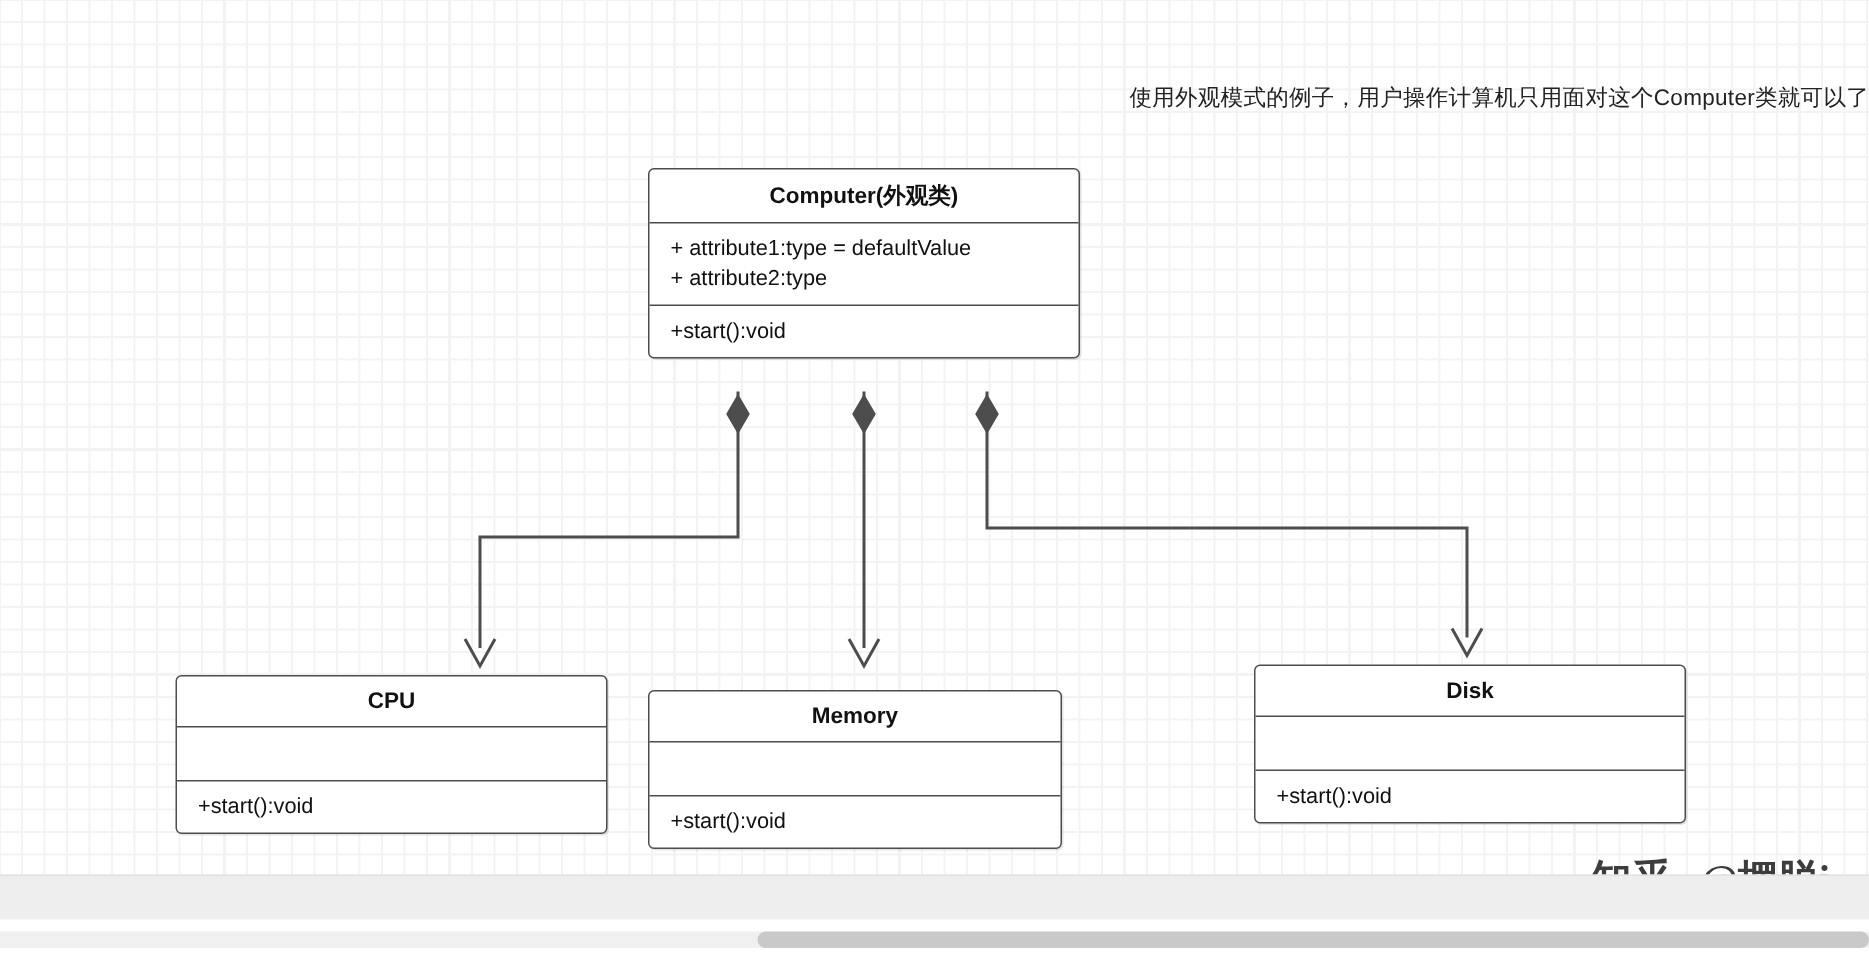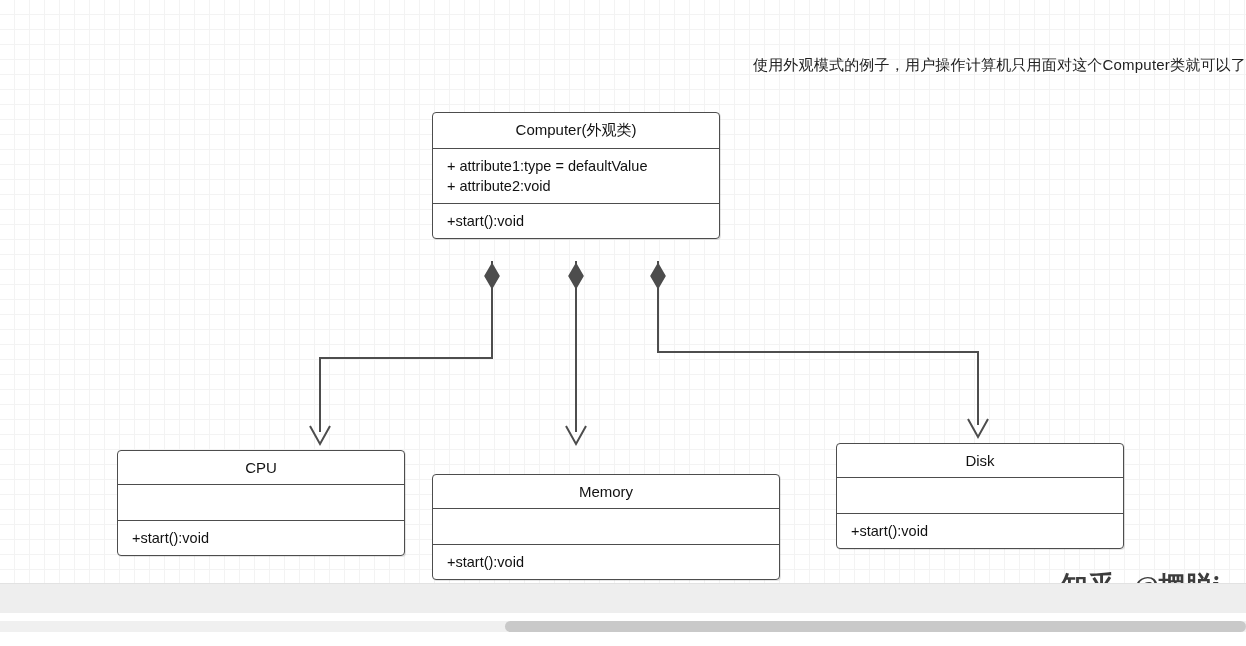--- a/index.html
+++ b/index.html
@@ -49,21 +49,21 @@
     position: absolute;
     box-sizing: border-box;
     background: #ffffff;
     border: 1.6px solid #4d4d4d;
     border-radius: 4px;
     box-shadow: 1px 1px 0 rgba(0,0,0,0.10);
   }
   .uml-title {
     box-sizing: border-box;
     text-align: center;
-    font-weight: normal;
+    font-weight: bold;
     font-size: 15px;
     color: #111111;
     padding: 8px 4px 8px 4px;
     border-bottom: 1.6px solid #4d4d4d;
     white-space: nowrap;
   }
   .uml-section {
     box-sizing: border-box;
     padding: 7px 18px 7px 14px;
     font-size: 14.5px;
@@ -77,21 +77,21 @@
     white-space: nowrap;
   }
   .uml-section.empty {
     height: 36px;
     padding: 0;
   }
 
   
   #box-computer { left: 432px; top: 112px; width: 288px; }
   #box-cpu      { left: 99px;  top: 450px; width: 288px; margin-left: 18px; }
-  #box-memory   { left: 432px; top: 474px; width: 348px; }
+  #box-memory   { left: 432px; top: 460px; width: 276px; }
   #box-disk     { left: 836px; top: 443px; width: 288px; }
 
   
   #connectors {
     position: absolute;
     left: 0; top: 0;
     width: 1246px;
     height: 583px;
     pointer-events: none;
   }
@@ -172,21 +172,21 @@
 
     <polyline points="310,426 320,444 330,426" fill="none" stroke="#4d4d4d" stroke-width="2"></polyline>
     <polyline points="566,426 576,444 586,426" fill="none" stroke="#4d4d4d" stroke-width="2"></polyline>
     <polyline points="968,419 978,437 988,419" fill="none" stroke="#4d4d4d" stroke-width="2"></polyline>
   </svg>
 
   <div class="uml-box" id="box-computer">
     <div class="uml-title">Computer(外观类)</div>
     <div class="uml-section bordered">
       <div class="row">+ attribute1:type = defaultValue</div>
-      <div class="row">+ attribute2:void</div>
+      <div class="row">+ attribute2:type</div>
     </div>
     <div class="uml-section">
       <div class="row">+start():void</div>
     </div>
   </div>
 
   <div class="uml-box" id="box-cpu">
     <div class="uml-title">CPU</div>
     <div class="uml-section bordered empty"></div>
     <div class="uml-section">

